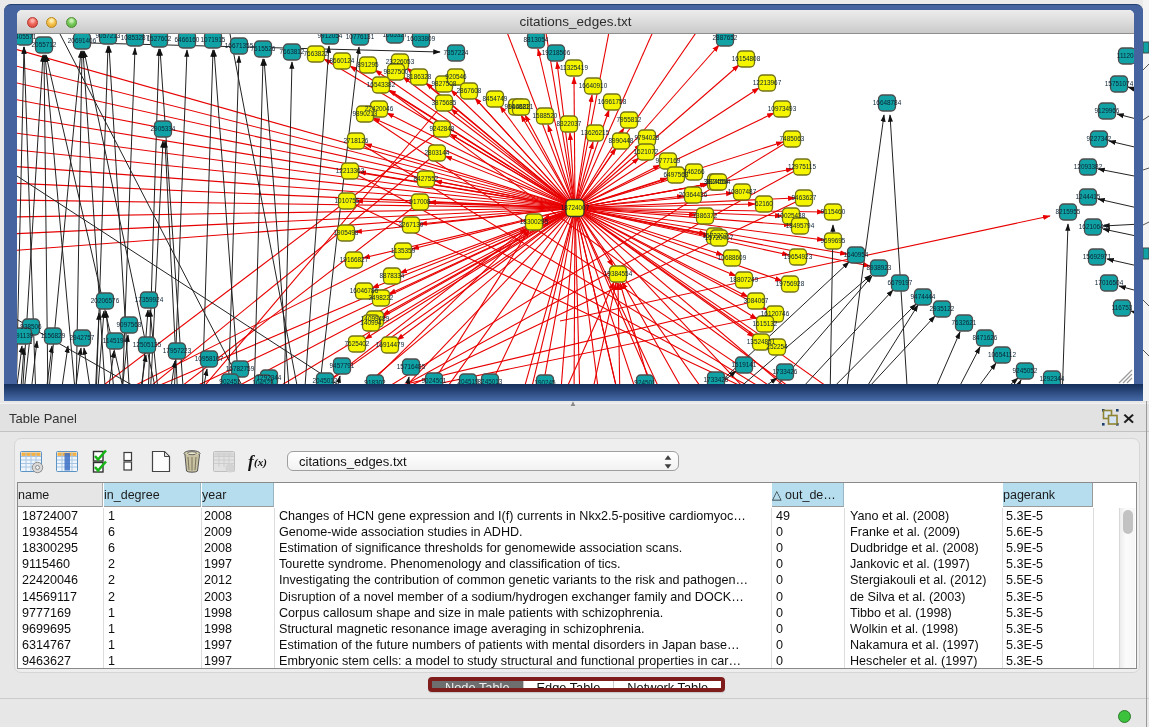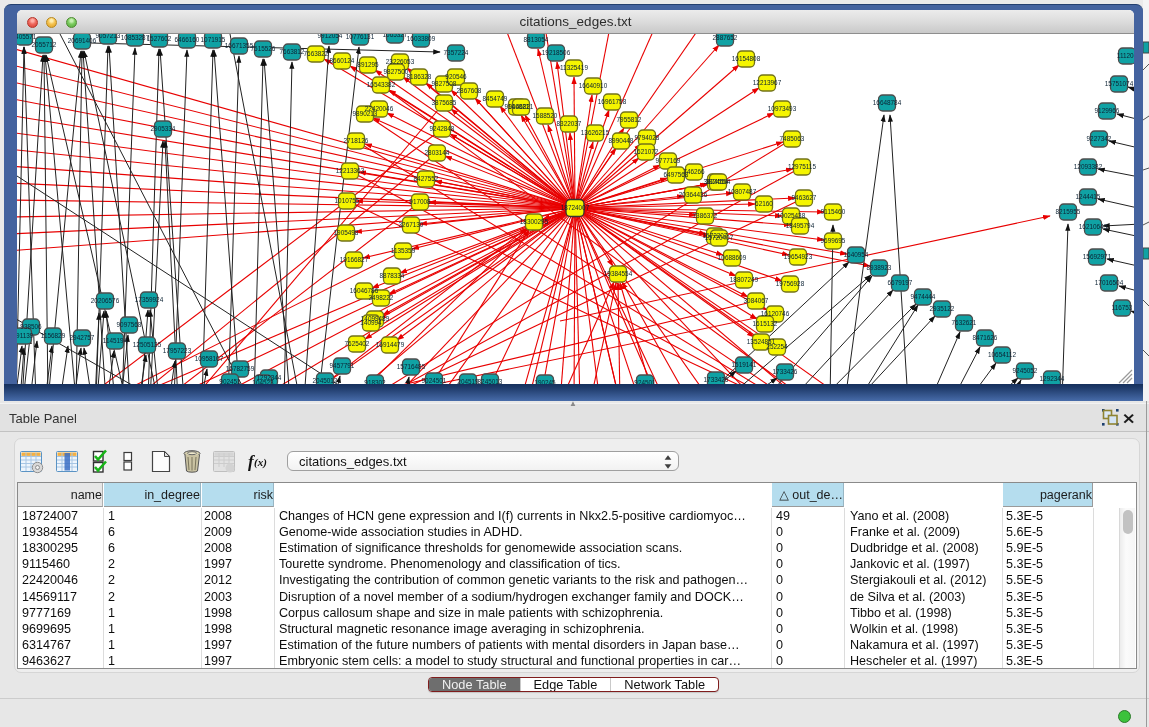--- a/index.html
+++ b/index.html
@@ -29,29 +29,29 @@
 #splitcaret { position:absolute; left:569px; top:-5px; font-size:8px; color:#8a8a8a; }
 #tp-x { position:absolute; left:1122px; top:5px; font-size:16px; color:#1a1a1a; font-weight:bold; transform:scaleY(0.92); }
 #innerpanel { position:absolute; left:14px; top:37px; width:1126px; height:235px;
   background:#eeeeee; border:1px solid #d6d6d6; border-radius:7px; }
 #dropdown { position:absolute; left:287px; top:50px; width:392px; height:20px; background:linear-gradient(#ffffff,#f2f2f2);
   border:1px solid #9f9f9f; border-radius:6px; font-size:13px; color:#111; }
 #dropdown .dt { position:absolute; left:11px; top:2px; }
 #tablebox { position:absolute; left:17px; top:80.5px; width:1120px; height:187px;
   border:1px solid #8a8a8a; background:#fff; overflow:hidden; }
 .hc { position:absolute; top:0; height:24px; background:#b5ddee; border-right:1px solid #98b6c4;
-  font-size:12.5px; color:#1c1c1c; text-align:right; line-height:24px; border-bottom:1px solid #9a9a9a;}
+  font-size:12.5px; color:#1c1c1c; text-align:left; line-height:24px; border-bottom:1px solid #9a9a9a;}
 #rows { position:absolute; left:0; top:25px; width:1118px; font-size:12.6px; color:#0d0d0d; }
 .cell { position:absolute; white-space:nowrap; overflow:hidden; }
 .vline { position:absolute; top:25px; height:162px; width:1px; background:#dcdcdc; }
 #sbtrack { position:absolute; left:1101px; top:25px; width:16px; height:160px;
   background:linear-gradient(to right,#ececec,#fbfbfb 40%,#f6f6f6); border-left:1px solid #d8d8d8;}
 #sbthumb { position:absolute; left:3px; top:2px; width:10px; height:24px; background:#c2c2c2; border-radius:5px; }
 #tabs { position:absolute; left:428px; top:276px; height:15px; display:flex;
-  border:1px solid #7f1d1d; border-radius:4px; overflow:hidden; background:#fff;
+  border:4px solid #7f1d1d; border-radius:4px; overflow:hidden; background:#fff;
   font-size:13px; box-shadow:0 1px 1px rgba(0,0,0,0.15);}
 #tabs div { padding:0px 13px; line-height:14px; color:#111; font-size:12.8px; }
 #tabs .sel { background:#6e6e6e; color:#efefef; }
 #tabs .mid { border-left:1px solid #c9c9c9; border-right:1px solid #c9c9c9; }
 #statusline { position:absolute; left:0; top:297px; width:1149px; height:1px; background:#cccccc; }
 #memory { position:absolute; left:0; top:309px; width:1112px; text-align:right; font-size:12.5px; color:#1c1c1c; }
 #memdot { position:absolute; left:1118px; top:309px; width:13px; height:13px; border-radius:50%;
   background:#3cc23c; border:1.5px solid #2c7a2a; }
 #rightborder { position:absolute; left:1146px; top:0; width:1px; height:326px; background:#9a9a9a; }
 #sliver { position:absolute; left:1143px; top:0; width:6px; height:401px; background:#f4f4f4; overflow:hidden; }
@@ -721,21 +721,21 @@
   <div id="dropdown">
       <div class="dt">citations_edges.txt</div>
       <svg style="position:absolute;left:374px;top:2px;" width="12" height="16" viewBox="0 0 12 16">
 <path d="M6,1.2 L9.4,5.8 L2.6,5.8 z" fill="#3f3f3f"></path>
 <path d="M6,14.8 L9.4,10.2 L2.6,10.2 z" fill="#3f3f3f"></path>
 </svg>
     </div>
   <div id="tablebox">
     <div class="hc" style="left:0;width:85px;background:#e6e6e6;border-right:1px solid #b0b0b0;">name</div>
     <div class="hc" style="left:86px;width:97px;">in_degree</div>
-    <div class="hc" style="left:184px;width:72px;">risk</div>
+    <div class="hc" style="left:184px;width:72px;">year</div>
     <div class="hc" style="left:754px;width:72px;">△ out_de…</div>
     <div class="hc" style="left:985px;width:90px;border-right:1px solid #9a9a9a;">pagerank</div>
     <div id="rows">
         <div class="cell" style="left:4px;top:0.0px;width:80px;height:16.2px;line-height:16.2px;">18724007</div>
         <div class="cell" style="left:90px;top:0.0px;width:92px;height:16.2px;line-height:16.2px;">1</div>
         <div class="cell" style="left:186px;top:0.0px;width:70px;height:16.2px;line-height:16.2px;">2008</div>
         <div class="cell" style="left:261px;top:0.0px;width:490px;height:16.2px;line-height:16.2px;">Changes of HCN gene expression and I(f) currents in Nkx2.5‑positive cardiomyoc…</div>
         <div class="cell" style="left:758px;top:0.0px;width:66px;height:16.2px;line-height:16.2px;">49</div>
         <div class="cell" style="left:832px;top:0.0px;width:150px;height:16.2px;line-height:16.2px;">Yano et al. (2008)</div>
         <div class="cell" style="left:988px;top:0.0px;width:86px;height:16.2px;line-height:16.2px;">5.3E‑5</div>

